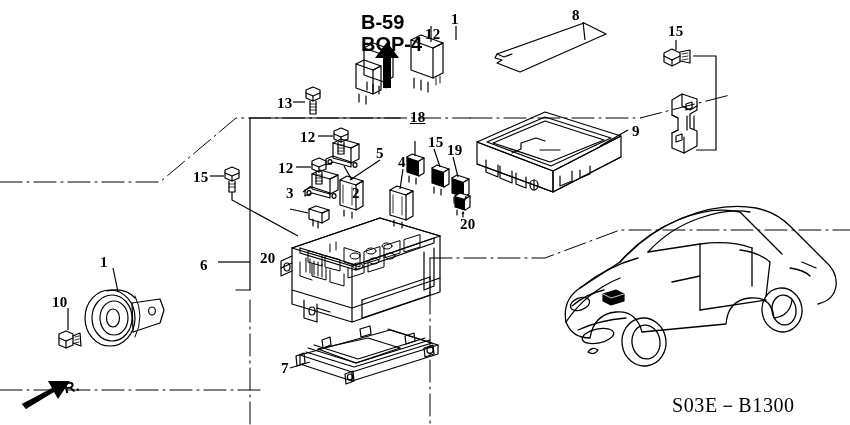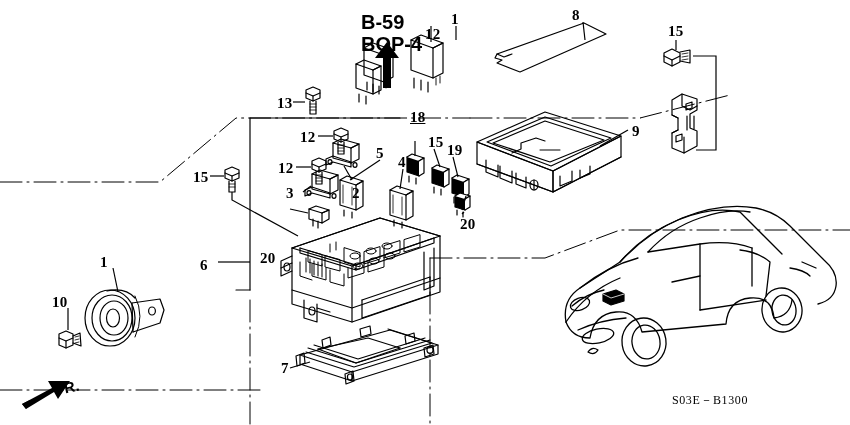--- a/index.html
+++ b/index.html
@@ -4,21 +4,21 @@
 <style>
   html,body{margin:0;padding:0;background:#fff;}
   body{width:850px;height:425px;overflow:hidden;
        font-family:"Liberation Serif",serif;color:#000;}
   #stage{position:relative;width:850px;height:425px;}
   svg.layer{position:absolute;left:0;top:0;width:850px;height:425px;}
   .lbl{position:absolute;font-family:"Liberation Serif",serif;
        font-weight:700;font-size:15px;line-height:1;color:#000;
        white-space:nowrap;letter-spacing:.2px;}
   .code{position:absolute;font-family:"Liberation Serif",serif;
-        font-size:12px;letter-spacing:.6px;white-space:nowrap;}
+        font-size:20px;letter-spacing:.6px;white-space:nowrap;}
   .fr{position:absolute;font-family:"Liberation Sans",sans-serif;
       font-weight:700;font-size:15px;transform:rotate(-12deg);}
   .grp{position:absolute;font-family:Liberation Sans, sans-serif;
        font-weight:700;font-size:20px;line-height:1.12;white-space:nowrap;}
 </style>
 </head>
 <body>
 
 <div id="stage">
 

